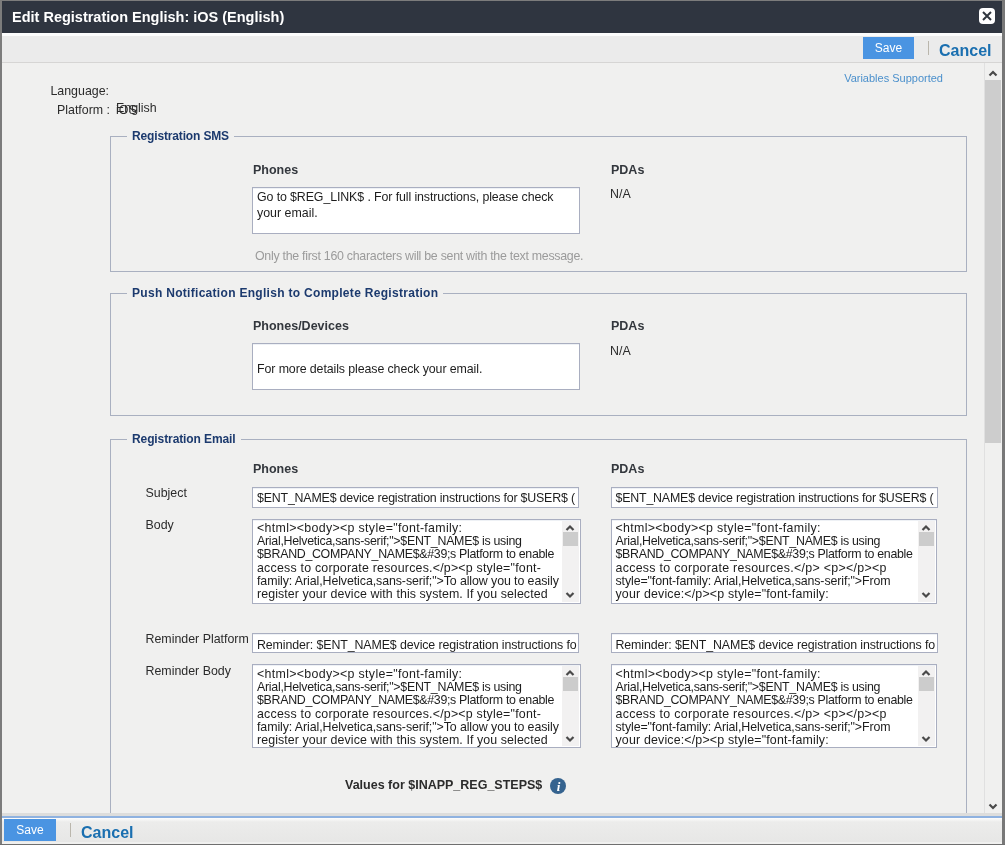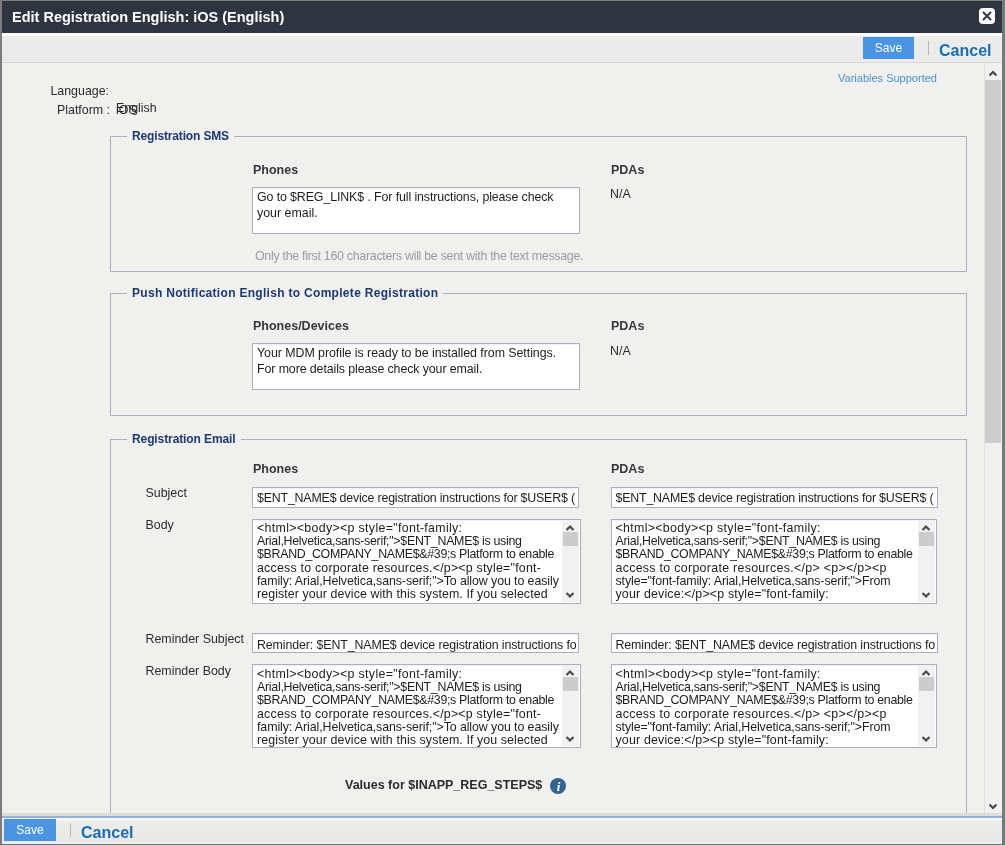--- a/index.html
+++ b/index.html
@@ -57,35 +57,35 @@
 <div class="abs toolbar"></div>
 <div class="abs toolbar-line"></div>
 <div class="abs btn-save tb-save">Save</div>
 <div class="abs tb-div" style="left:928px;top:41px;height:14px"></div>
 <div class="abs cancel" style="left:939px;top:41.5px">Cancel</div>
 
 <div class="abs lbl" style="left:30px;top:83.9px;width:79px;text-align:right">Language:</div>
 <div class="abs lbl" style="left:116px;top:101px">English</div>
 <div class="abs lbl" style="left:30px;top:103px;width:80px;text-align:right">Platform :</div>
 <div class="abs lbl" style="left:116px;top:103px">iOS</div>
-<div class="abs varsup" style="left:800px;top:71.5px;width:175px;text-align:center">Variables Supported</div>
+<div class="abs varsup" style="left:768px;top:71.5px;width:175px;text-align:right">Variables Supported</div>
 
 <div class="abs box" style="left:110px;top:136px;width:857px;height:136px"></div>
 <div class="abs leg" style="left:127px;top:130px;letter-spacing:-0.15px">Registration SMS</div>
 <div class="abs lbl-b" style="left:253px;top:162.5px">Phones</div>
 <div class="abs lbl-b" style="left:611px;top:162.5px">PDAs</div>
 <div class="abs ta ta1" style="left:252px;top:187px;width:328px;height:47px"><span style="letter-spacing:-0.11px">Go to $REG_LINK$ . For full instructions, please check</span><br>your email.</div>
 <div class="abs lbl gray" style="left:255px;top:249px;letter-spacing:-0.28px">Only the first 160 characters will be sent with the text message.</div>
 <div class="abs lbl" style="left:610px;top:187px">N/A</div>
 
 <div class="abs box" style="left:110px;top:293px;width:857px;height:123px"></div>
 <div class="abs leg" style="left:127px;top:287px;letter-spacing:0.3px">Push Notification English to Complete Registration</div>
 <div class="abs lbl-b" style="left:253px;top:319px">Phones/Devices</div>
 <div class="abs lbl-b" style="left:611px;top:319px">PDAs</div>
-<div class="abs ta ta1" style="left:252px;top:343px;width:328px;height:47px"><span style="letter-spacing:-0.05px">Your MDM profile is ready to be installed from Settings.</span><br><span style="letter-spacing:-0.1px">For more details please check your email.</span></div>
+<div class="abs ta ta1" style="left:252px;top:343px;width:328px;height:47px"><br><span style="letter-spacing:-0.1px">For more details please check your email.</span></div>
 <div class="abs lbl" style="left:610px;top:344.3px">N/A</div>
 
 <div class="abs box" style="left:110px;top:439px;width:857px;height:376px;border-bottom:none"></div>
 <div class="abs leg" style="left:127px;top:433px;letter-spacing:-0.1px">Registration Email</div>
 <div class="abs lbl-b" style="left:253px;top:462px">Phones</div>
 <div class="abs lbl-b" style="left:611px;top:462px">PDAs</div>
 <div class="abs lbl" style="left:145.5px;top:485.9px">Subject</div>
 <div class="abs inp" style="left:252px;top:487px;width:326.5px;height:21px;letter-spacing:-0.19px">$ENT_NAME$ device registration instructions for $USER$ (</div>
 <div class="abs inp" style="left:610.5px;top:487px;width:327px;height:21px;letter-spacing:-0.19px">$ENT_NAME$ device registration instructions for $USER$ (</div>
 <div class="abs lbl" style="left:145.5px;top:518px">Body</div>
@@ -103,21 +103,21 @@
 <div class="abs ta ta2" style="left:610.5px;top:519px;width:326px;height:85px"><span style="letter-spacing:0.32px">&lt;html&gt;&lt;body&gt;&lt;p style="font-family:</span><br><span style="letter-spacing:-0.28px">Arial,Helvetica,sans-serif;"&gt;$ENT_NAME$ is using</span><br><span style="letter-spacing:-0.31px">$BRAND_COMPANY_NAME$&amp;#39;s Platform to enable</span><br><span style="letter-spacing:0.3px">access to corporate resources.&lt;/p&gt; &lt;p&gt;&lt;/p&gt;&lt;p</span><br><span style="letter-spacing:-0.11px">style="font-family: Arial,Helvetica,sans-serif;"&gt;From</span><br><span style="letter-spacing:0.17px">your device:&lt;/p&gt;&lt;p style="font-family:</span><div class="sb">
       <svg style="position:absolute;top:3px;left:2px" width="12" height="8">
         <path d="M2.5 6 L6 2.5 L9.5 6" stroke="#4a4a4a" stroke-width="2.2" fill="none"></path>
       </svg>
       <div class="thumb" style="top:11px;height:14px"></div>
       <svg style="position:absolute;bottom:3px;left:2px" width="12" height="8">
         <path d="M2.5 2 L6 5.5 L9.5 2" stroke="#4a4a4a" stroke-width="2.2" fill="none"></path>
       </svg>
     </div></div>
 
-<div class="abs lbl" style="left:145.5px;top:632px">Reminder Subject</div>
+<div class="abs lbl" style="left:145.5px;top:632px">Reminder Platform</div>
 <div class="abs inp" style="left:252px;top:633px;width:327px;height:20px;padding-top:3.5px;letter-spacing:-0.11px">Reminder: $ENT_NAME$ device registration instructions fo</div>
 <div class="abs inp" style="left:610.5px;top:633px;width:327px;height:20px;padding-top:3.5px;letter-spacing:-0.11px">Reminder: $ENT_NAME$ device registration instructions fo</div>
 <div class="abs lbl" style="left:145.5px;top:663.5px">Reminder Body</div>
 
 <div class="abs ta ta2" style="left:252px;top:664px;width:329px;height:84px;padding-top:3px"><span style="letter-spacing:0.32px">&lt;html&gt;&lt;body&gt;&lt;p style="font-family:</span><br><span style="letter-spacing:-0.28px">Arial,Helvetica,sans-serif;"&gt;$ENT_NAME$ is using</span><br><span style="letter-spacing:-0.31px">$BRAND_COMPANY_NAME$&amp;#39;s Platform to enable</span><br><span style="letter-spacing:0.21px">access to corporate resources.&lt;/p&gt;&lt;p style="font-</span><br><span style="letter-spacing:-0.09px">family: Arial,Helvetica,sans-serif;"&gt;To allow you to easily</span><br><span style="letter-spacing:0.09px">register your device with this system. If you selected</span><div class="sb">
       <svg style="position:absolute;top:3px;left:2px" width="12" height="8">
         <path d="M2.5 6 L6 2.5 L9.5 6" stroke="#4a4a4a" stroke-width="2.2" fill="none"></path>
       </svg>
       <div class="thumb" style="top:11px;height:14px"></div>
       <svg style="position:absolute;bottom:3px;left:2px" width="12" height="8">

